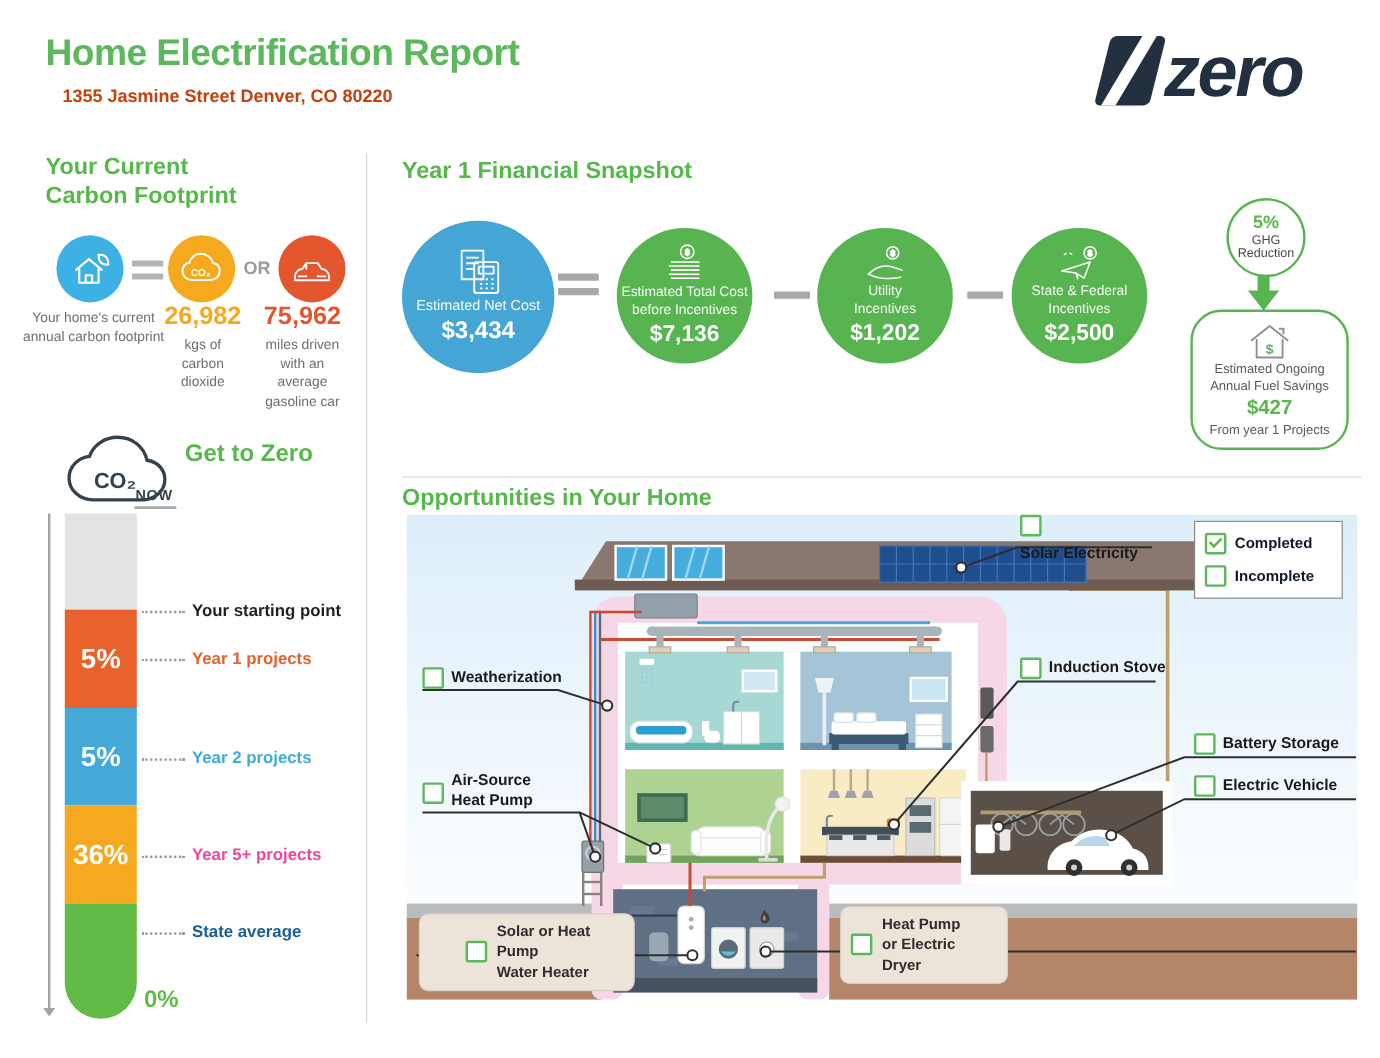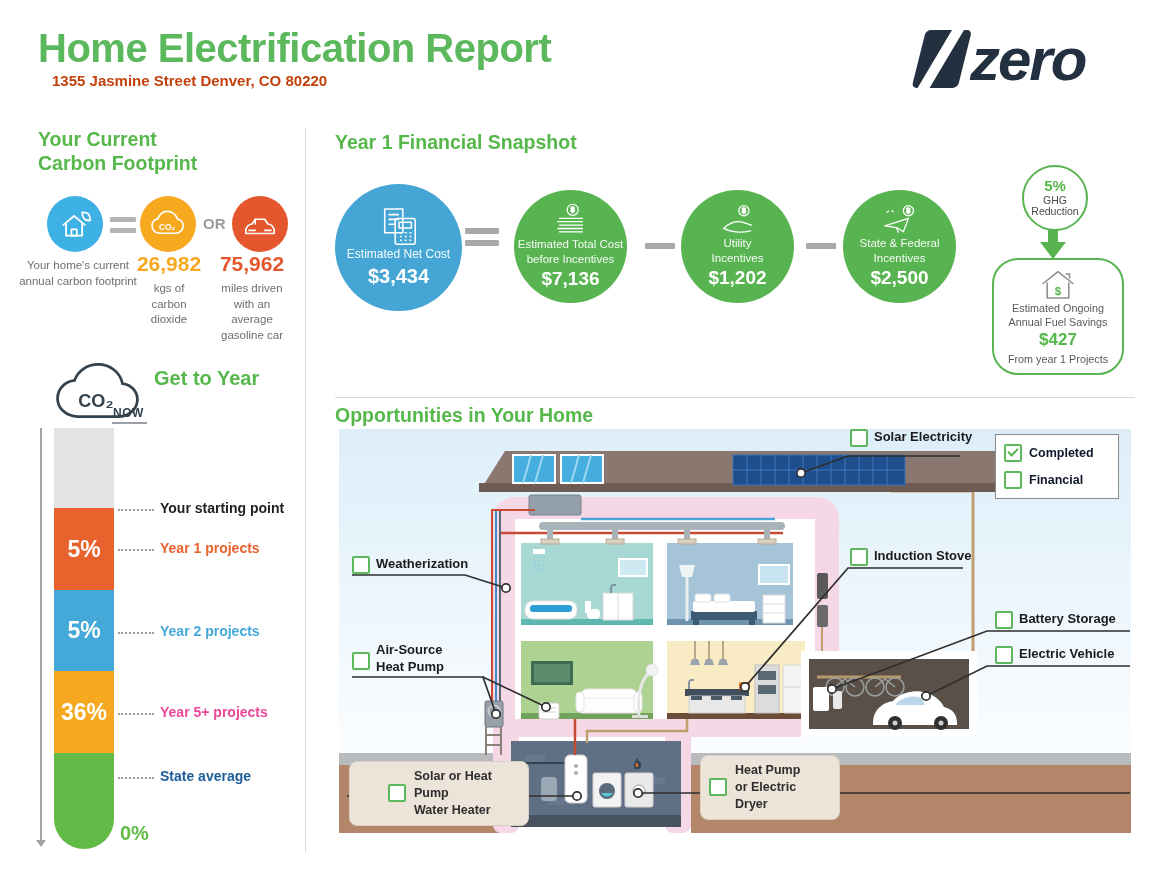--- a/index.html
+++ b/index.html
@@ -1,21 +1,21 @@
 <!DOCTYPE html>
 <html><head>
 <meta charset="utf-8">
 <style>
   html,body{margin:0;padding:0;background:#fff;}
   .page{position:relative;width:1150px;height:882px;background:#fff;overflow:hidden;
         font-family:"Liberation Sans",sans-serif;color:#231f20;}
   .abs{position:absolute;}
 
   
-  .title{left:38px;top:26px;font-size:40px;font-weight:bold;color:#5cb85c;letter-spacing:-.5px;}
+  .title{left:38px;top:26px;font-size:31px;font-weight:bold;color:#5cb85c;letter-spacing:-.5px;}
   .address{left:52px;top:72px;font-size:15px;font-weight:bold;color:#c2410c;text-align:right;}
   .logo{left:898px;top:22px;width:232px;height:74px;}
 
   
   .h-green{font-size:19.5px;font-weight:bold;color:#56b84b;line-height:1.22;}
   .vdiv{left:305px;top:128px;width:1px;height:724px;background:#d8d8d8;}
   .hdiv{left:335px;top:397px;width:800px;height:1px;background:#d8d8d8;}
 
   
   .c-circle{width:56px;height:56px;border-radius:50%;display:flex;align-items:center;justify-content:center;}
@@ -131,21 +131,21 @@
   <div class="abs bignum num-red" style="left:210px;top:252px;width:84px;">75,962</div>
   <div class="abs cap" style="left:213px;top:281px;width:78px;">miles driven with an average gasoline car</div>
 
   <div class="abs" style="left:48px;top:358px;">
     <svg width="100" height="66" viewBox="0 0 88 62">
       <path d="M25,55 C14,55 6,47 6,38 C6,29 13,22 22,21 C25,12 34,6 44,6 C56,6 65,14 67,24 C75,25 81,31 81,39 C81,48 73,55 63,55 Z" fill="#fff" stroke="#34424e" stroke-width="2.6"></path>
       <text x="42" y="46" font-size="17" font-weight="bold" fill="#34424e" text-anchor="middle">CO₂</text>
     </svg>
   </div>
   <div class="abs now" style="left:112px;top:406px;">NOW</div>
-  <div class="abs h-green" style="left:154px;top:366px;font-size:20px;">Get to Year</div>
+  <div class="abs h-green" style="left:154px;top:366px;font-size:20px;">Get to Zero</div>
 
   <div class="abs axis"></div>
   <div class="abs axis-head"></div>
 
   <div class="abs seg seg-gray">
       <span></span>
     </div>
   <div class="abs seg seg-o">
       <span>5%</span>
     </div>
@@ -476,33 +476,33 @@
       <circle cx="161" cy="289" r="4.2"></circle>
         <circle cx="211" cy="282" r="4.2"></circle>
       <circle cx="410" cy="262" r="4.2"></circle>
         <circle cx="497" cy="264" r="4.2"></circle>
       <circle cx="591" cy="271" r="4.2"></circle>
         <circle cx="242" cy="371" r="4.2"></circle>
       <circle cx="303" cy="368" r="4.2"></circle>
     </g>
   </svg>
 
-  <div class="abs opp-label" style="left:850px;top:429px;">
+  <div class="abs opp-label" style="left:850px;top:429px;flex-direction:column;">
     <span class="cbx"></span>
     <span>Solar Electricity</span>
   </div>
 
   <div class="abs legend">
     <div class="row">
       <span class="cbx checked"></span>
       <span>Completed</span>
     </div>
     <div class="row">
       <span class="cbx"></span>
-      <span>Financial</span>
+      <span>Incomplete</span>
     </div>
   </div>
 
   <div class="abs opp-label" style="left:352px;top:556px;">
     <span class="cbx"></span>
     <span>Weatherization</span>
   </div>
 
   <div class="abs opp-label" style="left:352px;top:642px;">
     <span class="cbx" style="margin-top:10px;"></span>

